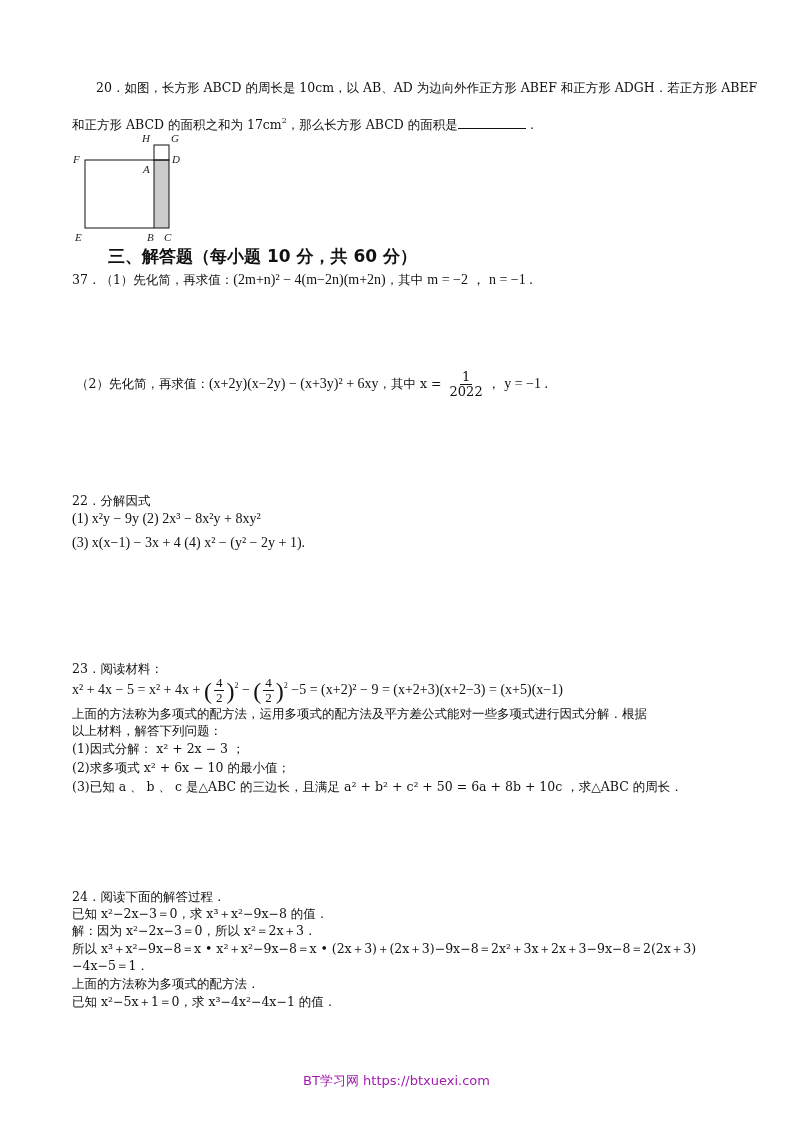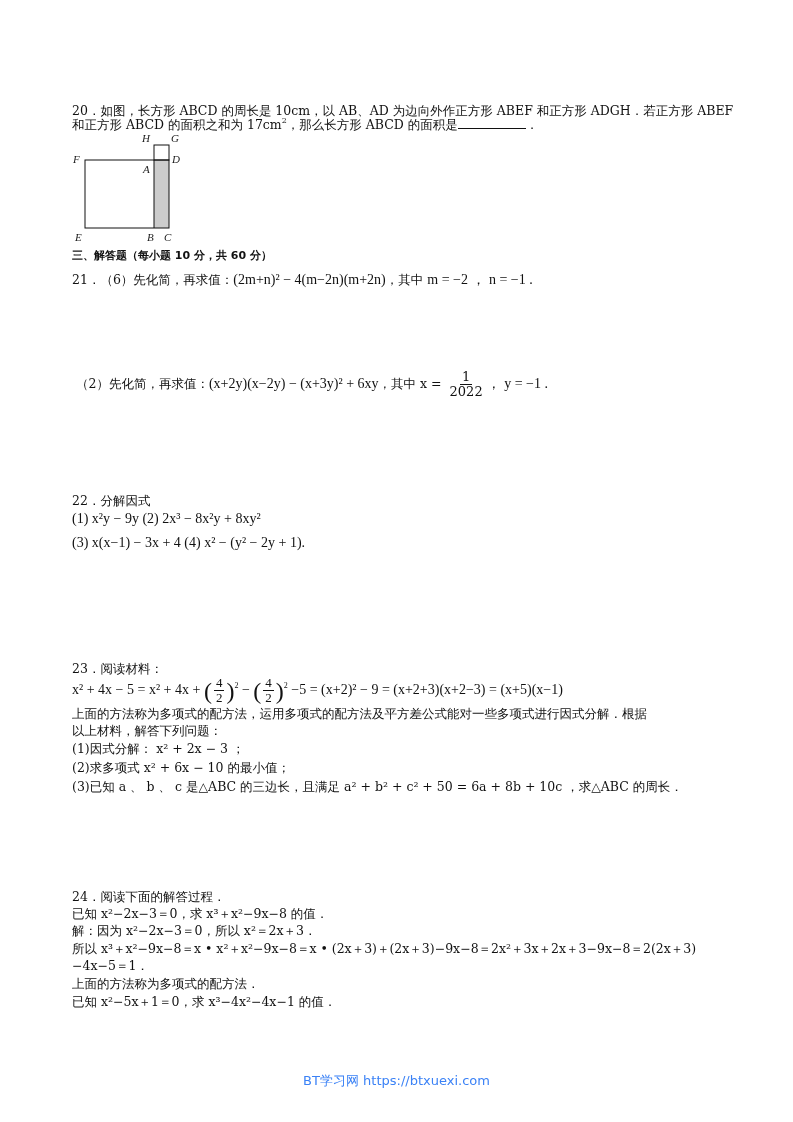--- a/index.html
+++ b/index.html
@@ -1,35 +1,35 @@
 <!DOCTYPE html>
 <html><head>
 <meta charset="utf-8">
 <style>
   html, body { margin: 0; padding: 0; background: #ffffff; }
   body { width: 793px; height: 1122px; position: relative; overflow: hidden;
          font-family: "DejaVu Serif", "Liberation Serif", serif; color: #111; }
   .line { position: absolute; left: 72px; font-size: 12.5px; line-height: 16px; white-space: nowrap; }
-  .bold { font-weight: bold; font-family: "DejaVu Sans", "Liberation Sans", sans-serif; font-size: 11px; }
+  .bold { font-weight: bold; font-family: "DejaVu Sans", "Liberation Sans", sans-serif; font-size: 17px; margin-left: 36px; }
   .math { font-family: "Liberation Serif", "DejaVu Serif", serif; font-size: 14px; }
   .blank { display: inline-block; width: 68px; border-bottom: 1px solid #111; height: 12px; vertical-align: baseline; }
   sup { font-size: 8px; vertical-align: 6px; line-height: 0; }
   .frac { display: inline-flex; flex-direction: column; align-items: center; vertical-align: middle; font-size: 13px; line-height: 14px; margin: 0 2px; }
   .frac .num { border-bottom: 1px solid #111; padding: 0 2px; }
   .frac .den { padding: 0 2px; }
   .bigparen { font-size: 24px; vertical-align: middle; line-height: 0; font-family: "Liberation Serif", serif; }
   .fig { position: absolute; left: 70px; top: 132px; width: 120px; height: 112px; }
   .fig .lbl { position: absolute; font-family: "Liberation Serif", serif; font-style: italic; font-size: 11px; color: #222; }
   .footer { position: absolute; left: 0; width: 793px; top: 1072px; text-align: center;
-            font-family: "DejaVu Sans", "Liberation Sans", sans-serif; font-size: 13px; color: #3b82f6; }
+            font-family: "DejaVu Sans", "Liberation Sans", sans-serif; font-size: 13px; color: #a21caf; }
 </style>
 </head>
 <body>
 
-<div class="line" style="top:103px;">20．如图，长方形 ABCD 的周长是 10cm，以 AB、AD 为边向外作正方形 ABEF 和正方形 ADGH．若正方形 ABEF</div>
+<div class="line" style="top:80px;margin-left:24px;">20．如图，长方形 ABCD 的周长是 10cm，以 AB、AD 为边向外作正方形 ABEF 和正方形 ADGH．若正方形 ABEF</div>
 <div class="line" style="top:116px;">
   <span>和正方形 ABCD 的面积之和为 17cm</span><sup>2</sup><span>，那么长方形 ABCD 的面积是</span><span class="blank"></span><span>．</span>
 </div>
 
 <div class="fig">
   <svg width="120" height="112" viewBox="0 0 120 112">
     <rect x="84" y="28" width="15" height="68" fill="#cccccc" stroke="none"></rect>
     <rect x="15" y="28" width="84" height="68" fill="none" stroke="#111" stroke-width="1"></rect>
     <rect x="84" y="13" width="15" height="15" fill="none" stroke="#111" stroke-width="1"></rect>
     <line x1="84" y1="28" x2="84" y2="96" stroke="#111" stroke-width="1"></line>
@@ -40,21 +40,21 @@
   <span class="lbl" style="left:73px; top:31px;">A</span>
   <span class="lbl" style="left:102px; top:21px;">D</span>
   <span class="lbl" style="left:5px; top:99px;">E</span>
   <span class="lbl" style="left:77px; top:99px;">B</span>
   <span class="lbl" style="left:94px; top:99px;">C</span>
 </div>
 
 <div class="line bold" style="top:248px;">三、解答题（每小题 10 分，共 60 分）</div>
 
 <div class="line" style="top:272px;">
-  <span>21．（6）先化简，再求值：</span><span class="math">(2m+n)² − 4(m−2n)(m+2n)</span><span>，其中 </span><span class="math">m = −2 ， n = −1 .</span>
+  <span>37．（1）先化简，再求值：</span><span class="math">(2m+n)² − 4(m−2n)(m+2n)</span><span>，其中 </span><span class="math">m = −2 ， n = −1 .</span>
 </div>
 
 <div class="line" style="top:370px; left:76px;">
   <span>（2）先化简，再求值：</span><span class="math">(x+2y)(x−2y) − (x+3y)² + 6xy</span><span>，其中 x = </span><span class="frac">
       <span class="num">1</span>
       <span class="den">2022</span>
     </span><span class="math">， y = −1 .</span>
 </div>
 
 <div class="line" style="top:493px;">22．分解因式</div>

